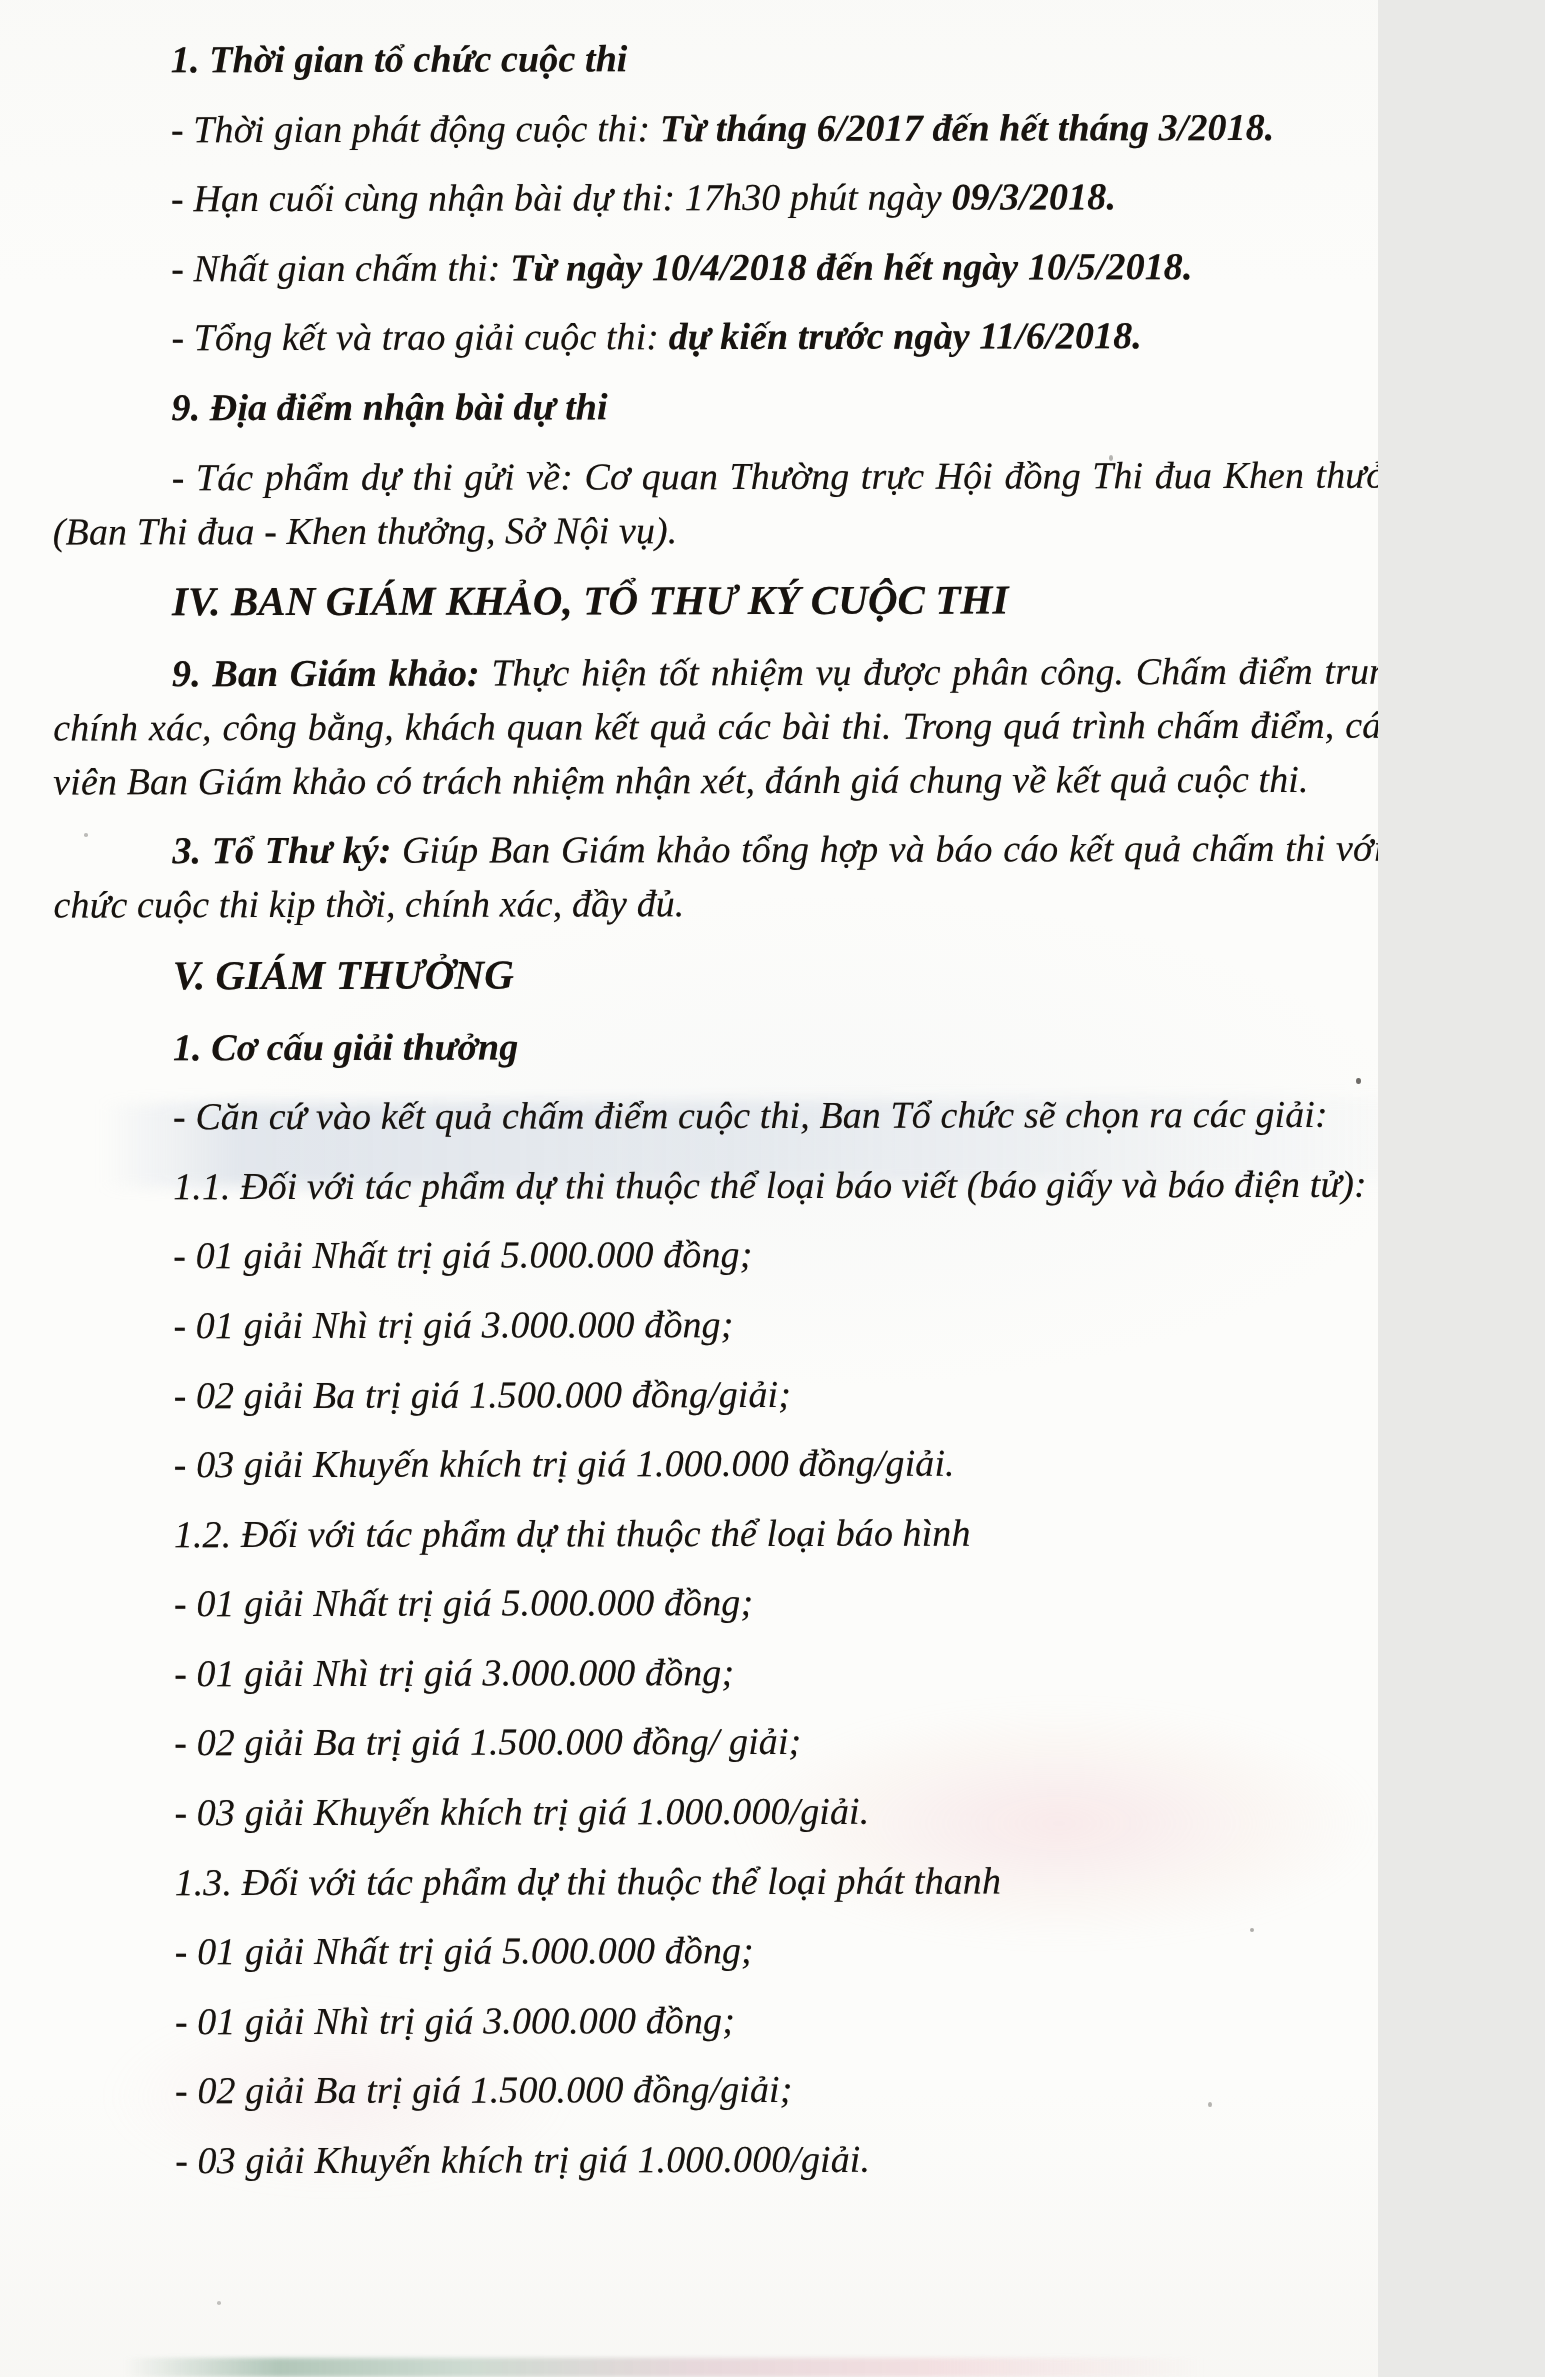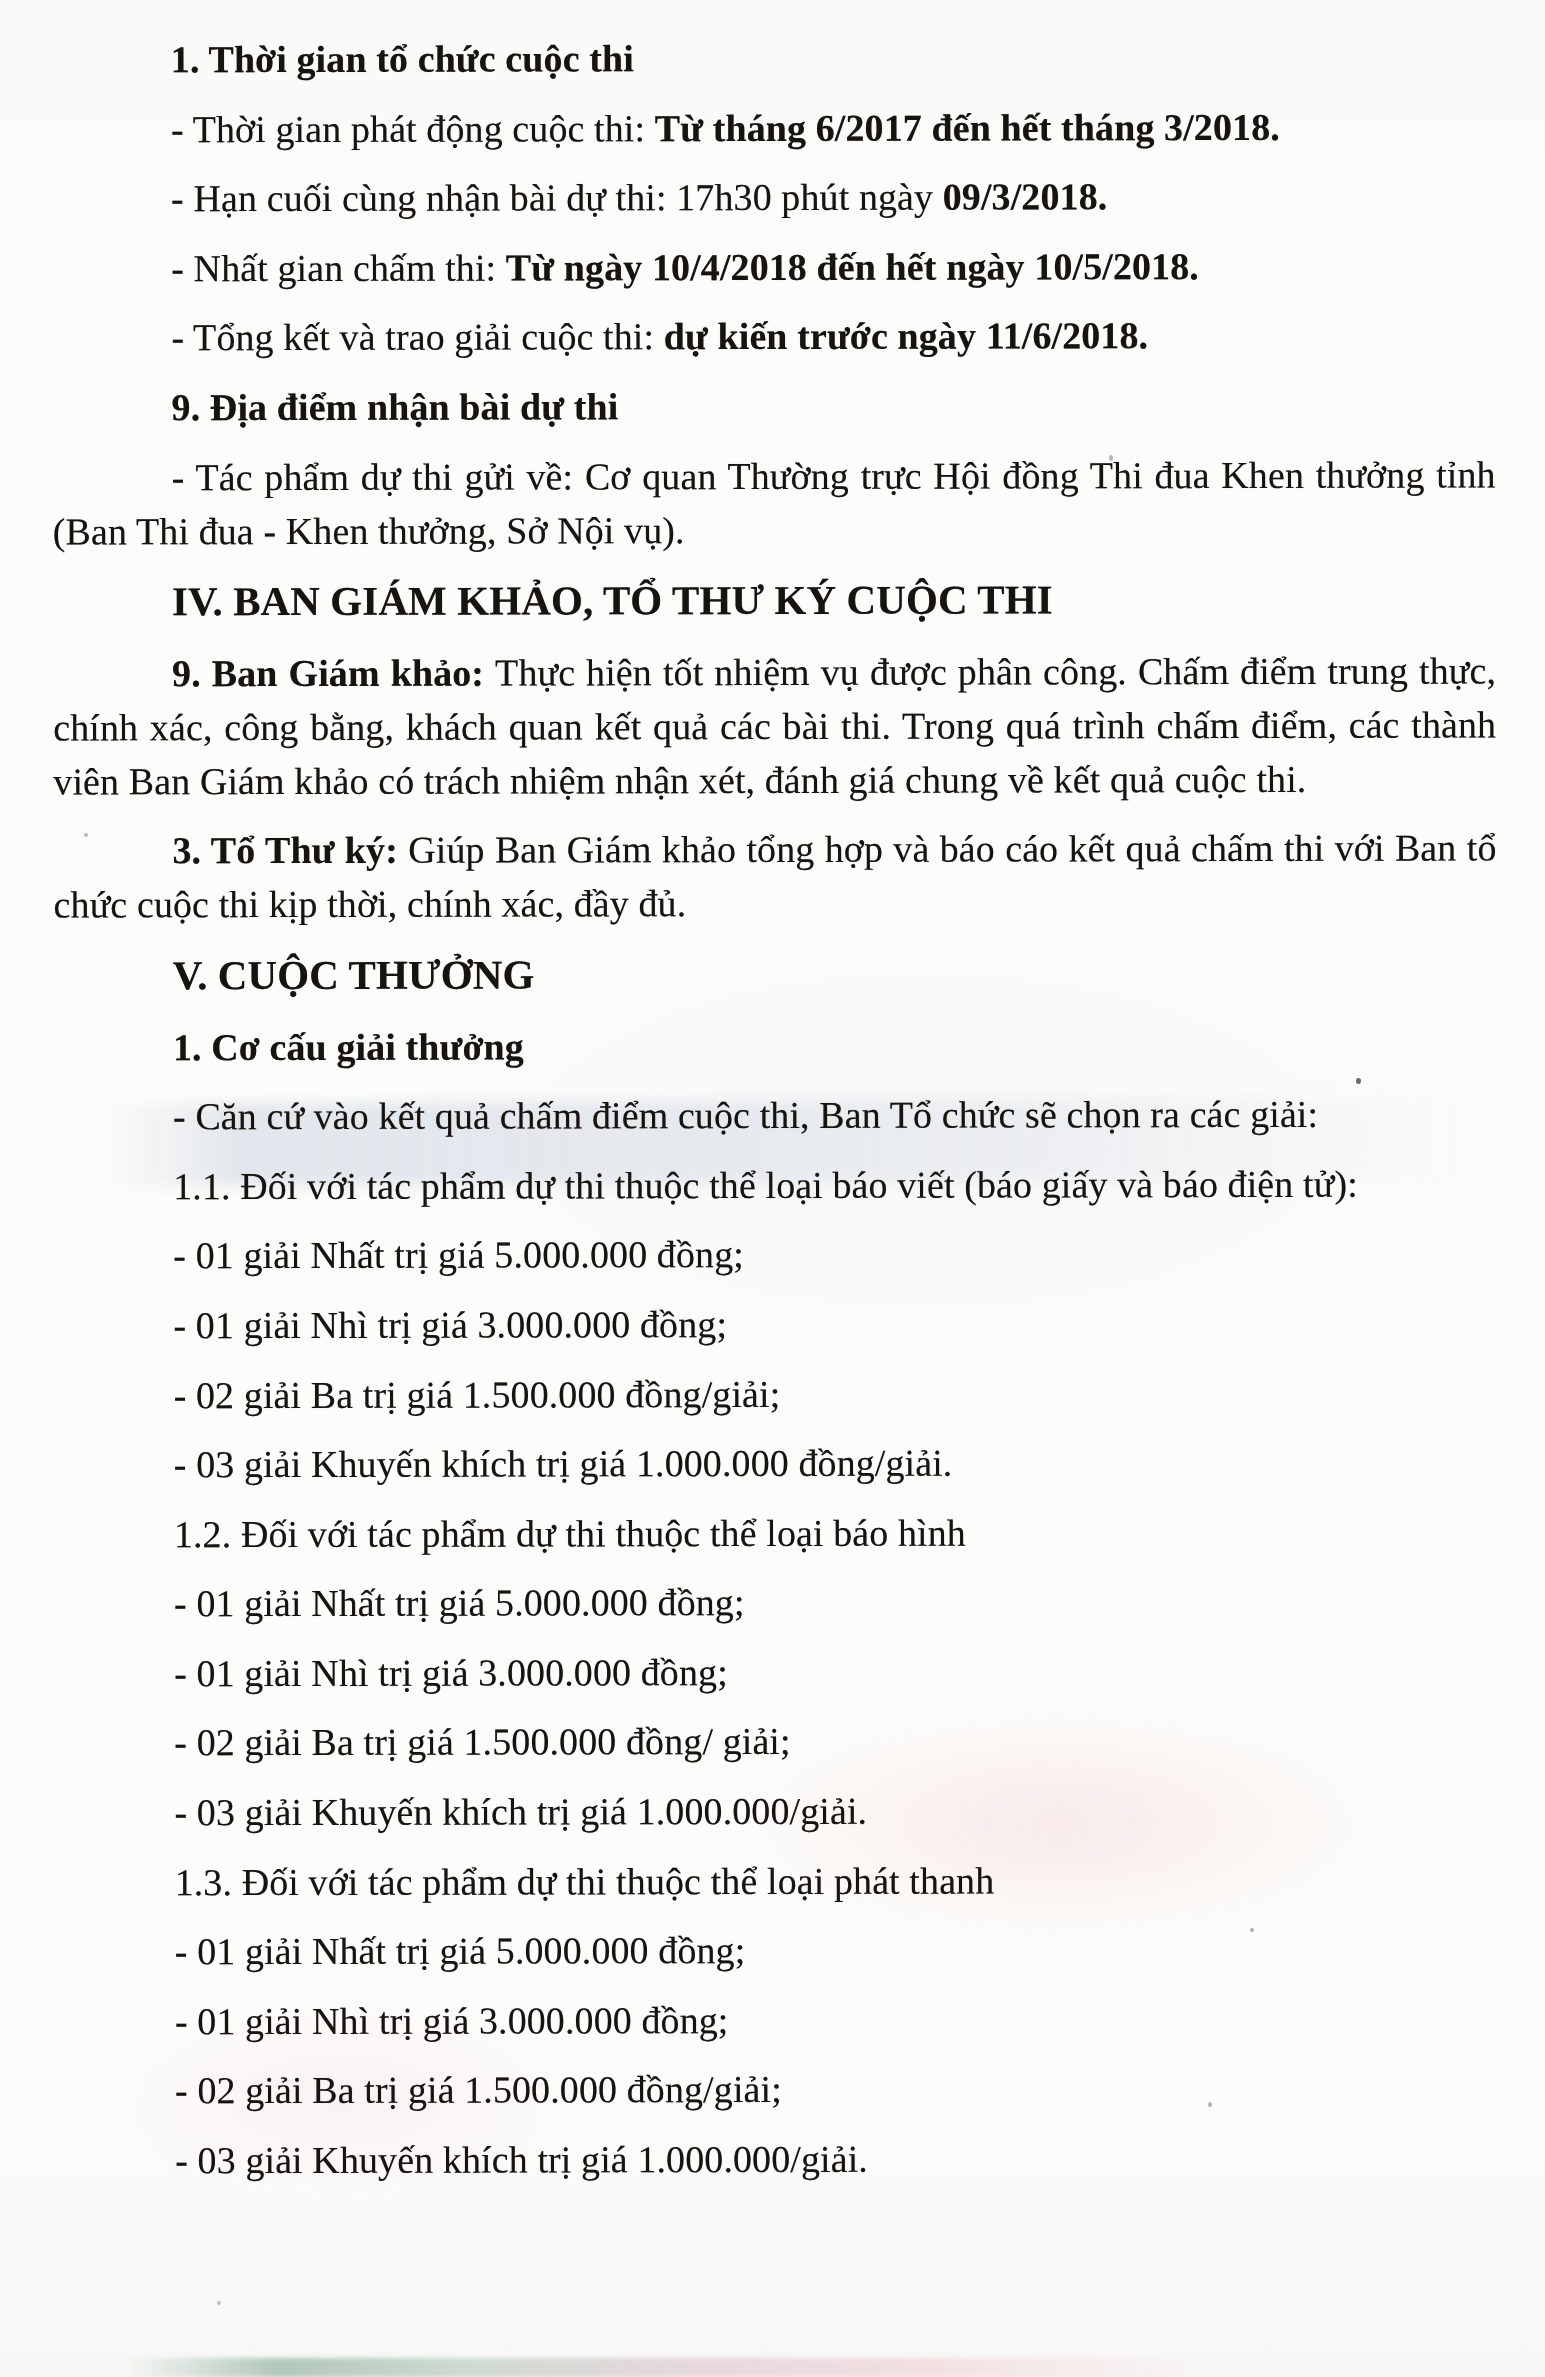--- a/index.html
+++ b/index.html
@@ -3,24 +3,25 @@
 <meta charset="utf-8">
 <style>
   html, body { margin: 0; padding: 0; }
   body {
     width: 1545px; height: 2377px;
     background: #e9e9e7;
     font-family: "Liberation Serif", "DejaVu Serif", serif;
   }
   .page {
     position: relative;
-    width: 1545px; height: 2377px;
+    width: 1378px; height: 2377px;
     background: var(--paper, #fcfcfa);
     overflow: hidden;
     color: var(--ink, #17130f);
+    font-style: italic;
   }
   
   .paper-tone {
     position: absolute; inset: 0;
     background:
       radial-gradient(853px 355px at 60% 48%, rgba(210,218,230,0.10), rgba(0,0,0,0) 70%),
       linear-gradient(180deg, rgba(245,245,242,0.35), rgba(255,255,255,0) 12%, rgba(255,255,255,0) 88%, rgba(240,238,234,0.35));
   }
   .content {
     position: absolute;
@@ -119,21 +120,21 @@
       <p class="para heading"><span class="seg b">1. Thời gian tổ chức cuộc thi</span></p>
       <p class="para body"><span class="seg">- Thời gian phát động cuộc thi: </span><span class="seg b">Từ tháng 6/2017 đến hết tháng 3/2018.</span></p>
       <p class="para body"><span class="seg">- Hạn cuối cùng nhận bài dự thi: 17h30 phút ngày </span><span class="seg b">09/3/2018.</span></p>
       <p class="para body"><span class="seg">- Nhất gian chấm thi: </span><span class="seg b">Từ ngày 10/4/2018 đến hết ngày 10/5/2018.</span></p>
       <p class="para body"><span class="seg">- Tổng kết và trao giải cuộc thi: </span><span class="seg b">dự kiến trước ngày 11/6/2018.</span></p>
       <p class="para heading"><span class="seg b">9. Địa điểm nhận bài dự thi</span></p>
       <p class="para body"><span class="seg">- Tác phẩm dự thi gửi về: Cơ quan Thường trực Hội đồng Thi đua Khen thưởng tỉnh (Ban Thi đua - Khen thưởng, Sở Nội vụ).</span></p>
       <p class="para heading-major"><span class="seg b">IV. BAN GIÁM KHẢO, TỔ THƯ KÝ CUỘC THI</span></p>
       <p class="para body"><span class="seg b">9. Ban Giám khảo: </span><span class="seg">Thực hiện tốt nhiệm vụ được phân công. Chấm điểm trung thực, chính xác, công bằng, khách quan kết quả các bài thi. Trong quá trình chấm điểm, các thành viên Ban Giám khảo có trách nhiệm nhận xét, đánh giá chung về kết quả cuộc thi.</span></p>
       <p class="para body"><span class="seg b">3. Tổ Thư ký: </span><span class="seg">Giúp Ban Giám khảo tổng hợp và báo cáo kết quả chấm thi với Ban tổ chức cuộc thi kịp thời, chính xác, đầy đủ.</span></p>
-      <p class="para heading-major"><span class="seg b">V. CUỘC THƯỞNG</span></p>
+      <p class="para heading-major"><span class="seg b">V. GIÁM THƯỞNG</span></p>
       <p class="para heading"><span class="seg b">1. Cơ cấu giải thưởng</span></p>
       <p class="para body"><span class="seg">- Căn cứ vào kết quả chấm điểm cuộc thi, Ban Tổ chức sẽ chọn ra các giải:</span></p>
       <p class="para body"><span class="seg">1.1. Đối với tác phẩm dự thi thuộc thể loại báo viết (báo giấy và báo điện tử):</span></p>
       <p class="para body"><span class="seg">- 01 giải Nhất trị giá 5.000.000 đồng;</span></p>
       <p class="para body"><span class="seg">- 01 giải Nhì trị giá 3.000.000 đồng;</span></p>
       <p class="para body"><span class="seg">- 02 giải Ba trị giá 1.500.000 đồng/giải;</span></p>
       <p class="para body"><span class="seg">- 03 giải Khuyến khích trị giá 1.000.000 đồng/giải.</span></p>
       <p class="para body"><span class="seg">1.2. Đối với tác phẩm dự thi thuộc thể loại báo hình</span></p>
       <p class="para body"><span class="seg">- 01 giải Nhất trị giá 5.000.000 đồng;</span></p>
       <p class="para body"><span class="seg">- 01 giải Nhì trị giá 3.000.000 đồng;</span></p>

